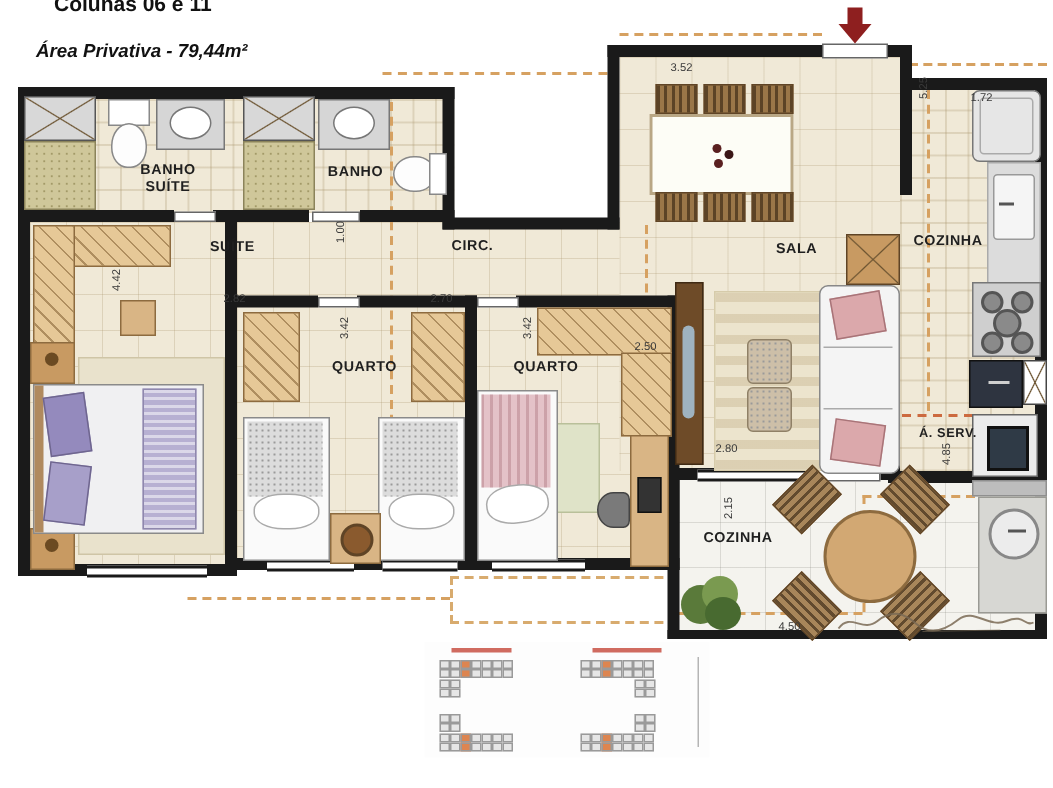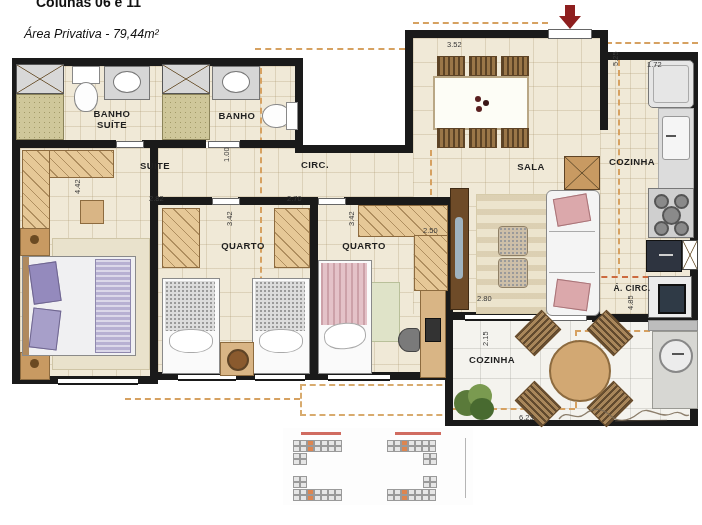--- a/index.html
+++ b/index.html
@@ -42,21 +42,21 @@
   .sp-cell{width:7px;height:6px;background:#e6e6e6;border:1px solid #9a9a9a;box-sizing:border-box;}
   .sp-cell.hl{background:#dd8550;}
   .sp-row{display:flex;}
 </style>
 </head>
 <body>
 
 <div class="stage">
 
   <div class="abs" style="left:36px;top:-6px;font-size:14px;font-weight:bold;color:#111;">Colunas 06 e 11</div>
-  <div class="abs" style="left:24px;top:27px;font-size:12.5px;font-weight:normal;font-style:italic;color:#111;">Área Privativa - 79,44m²</div>
+  <div class="abs" style="left:24px;top:27px;font-size:12.5px;font-weight:bold;font-style:italic;color:#111;">Área Privativa - 79,44m²</div>
 
   <div class="floor small" style="left:20px;top:66px;width:283px;height:76px;"></div>
   <div class="floor" style="left:20px;top:148px;width:130px;height:230px;"></div>
   <div class="floor" style="left:158px;top:148px;width:287px;height:226px;"></div>
   <div class="floor" style="left:413px;top:38px;width:187px;height:276px;"></div>
   <div class="floor small" style="left:600px;top:58px;width:90px;height:258px;"></div>
   <div class="floor var" style="left:450px;top:318px;width:240px;height:104px;"></div>
 
   <div class="abs" style="left:303px;top:36px;width:102px;height:110px;background:#fff;"></div>
 
@@ -240,37 +240,37 @@
 
   <div class="lbl" style="left:112px;top:120px;">BANHO
 SUÍTE</div>
   <div class="lbl" style="left:237px;top:116px;">BANHO</div>
   <div class="lbl" style="left:155px;top:166px;">SUÍTE</div>
   <div class="lbl" style="left:315px;top:165px;">CIRC.</div>
   <div class="lbl" style="left:243px;top:246px;">QUARTO</div>
   <div class="lbl" style="left:364px;top:246px;">QUARTO</div>
   <div class="lbl" style="left:531px;top:167px;">SALA</div>
   <div class="lbl" style="left:632px;top:162px;">COZINHA</div>
-  <div class="lbl" style="left:632px;top:289px;font-size:8.5px;">Á. CIRC.</div>
+  <div class="lbl" style="left:632px;top:289px;font-size:8.5px;">Á. SERV.</div>
   <div class="lbl" style="left:492px;top:360px;">COZINHA</div>
 
   <div class="dim" style="left:418px;top:40px;">3.52</div>
   <div class="dim dimv" style="left:582px;top:38px;height:28px;">5.25</div>
   <div class="dim" style="left:618px;top:60px;">1.72</div>
   <div class="dim dimv" style="left:193px;top:142px;height:20px;">1.00</div>
   <div class="dim dimv" style="left:44px;top:166px;height:28px;">4.42</div>
   <div class="dim" style="left:120px;top:194px;">2.82</div>
   <div class="dim dimv" style="left:196px;top:200px;height:26px;">3.42</div>
   <div class="dim" style="left:258px;top:194px;">2.70</div>
   <div class="dim dimv" style="left:318px;top:200px;height:26px;">3.42</div>
   <div class="dim" style="left:394px;top:226px;">2.50</div>
   <div class="dim" style="left:448px;top:294px;">2.80</div>
   <div class="dim dimv" style="left:452px;top:322px;height:24px;">2.15</div>
   <div class="dim dimv" style="left:597px;top:284px;height:26px;">4.85</div>
-  <div class="dim" style="left:490px;top:413px;">6.23</div>
+  <div class="dim" style="left:490px;top:413px;">4.50</div>
 
   <div class="abs" style="left:283px;top:428px;width:190px;height:77px;background:#fdfdfd;">
     <div class="abs" style="left:18px;top:4px;width:40px;height:3px;background:#c0392b;opacity:.75;"></div>
     <div class="abs" style="left:112px;top:4px;width:46px;height:3px;background:#c0392b;opacity:.75;"></div>
 
     <div class="abs" style="left:10px;top:12px;">
       <div class="sp-row">
           <div class="sp-cell"></div>
           <div class="sp-cell"></div>
           <div class="sp-cell hl"></div>

